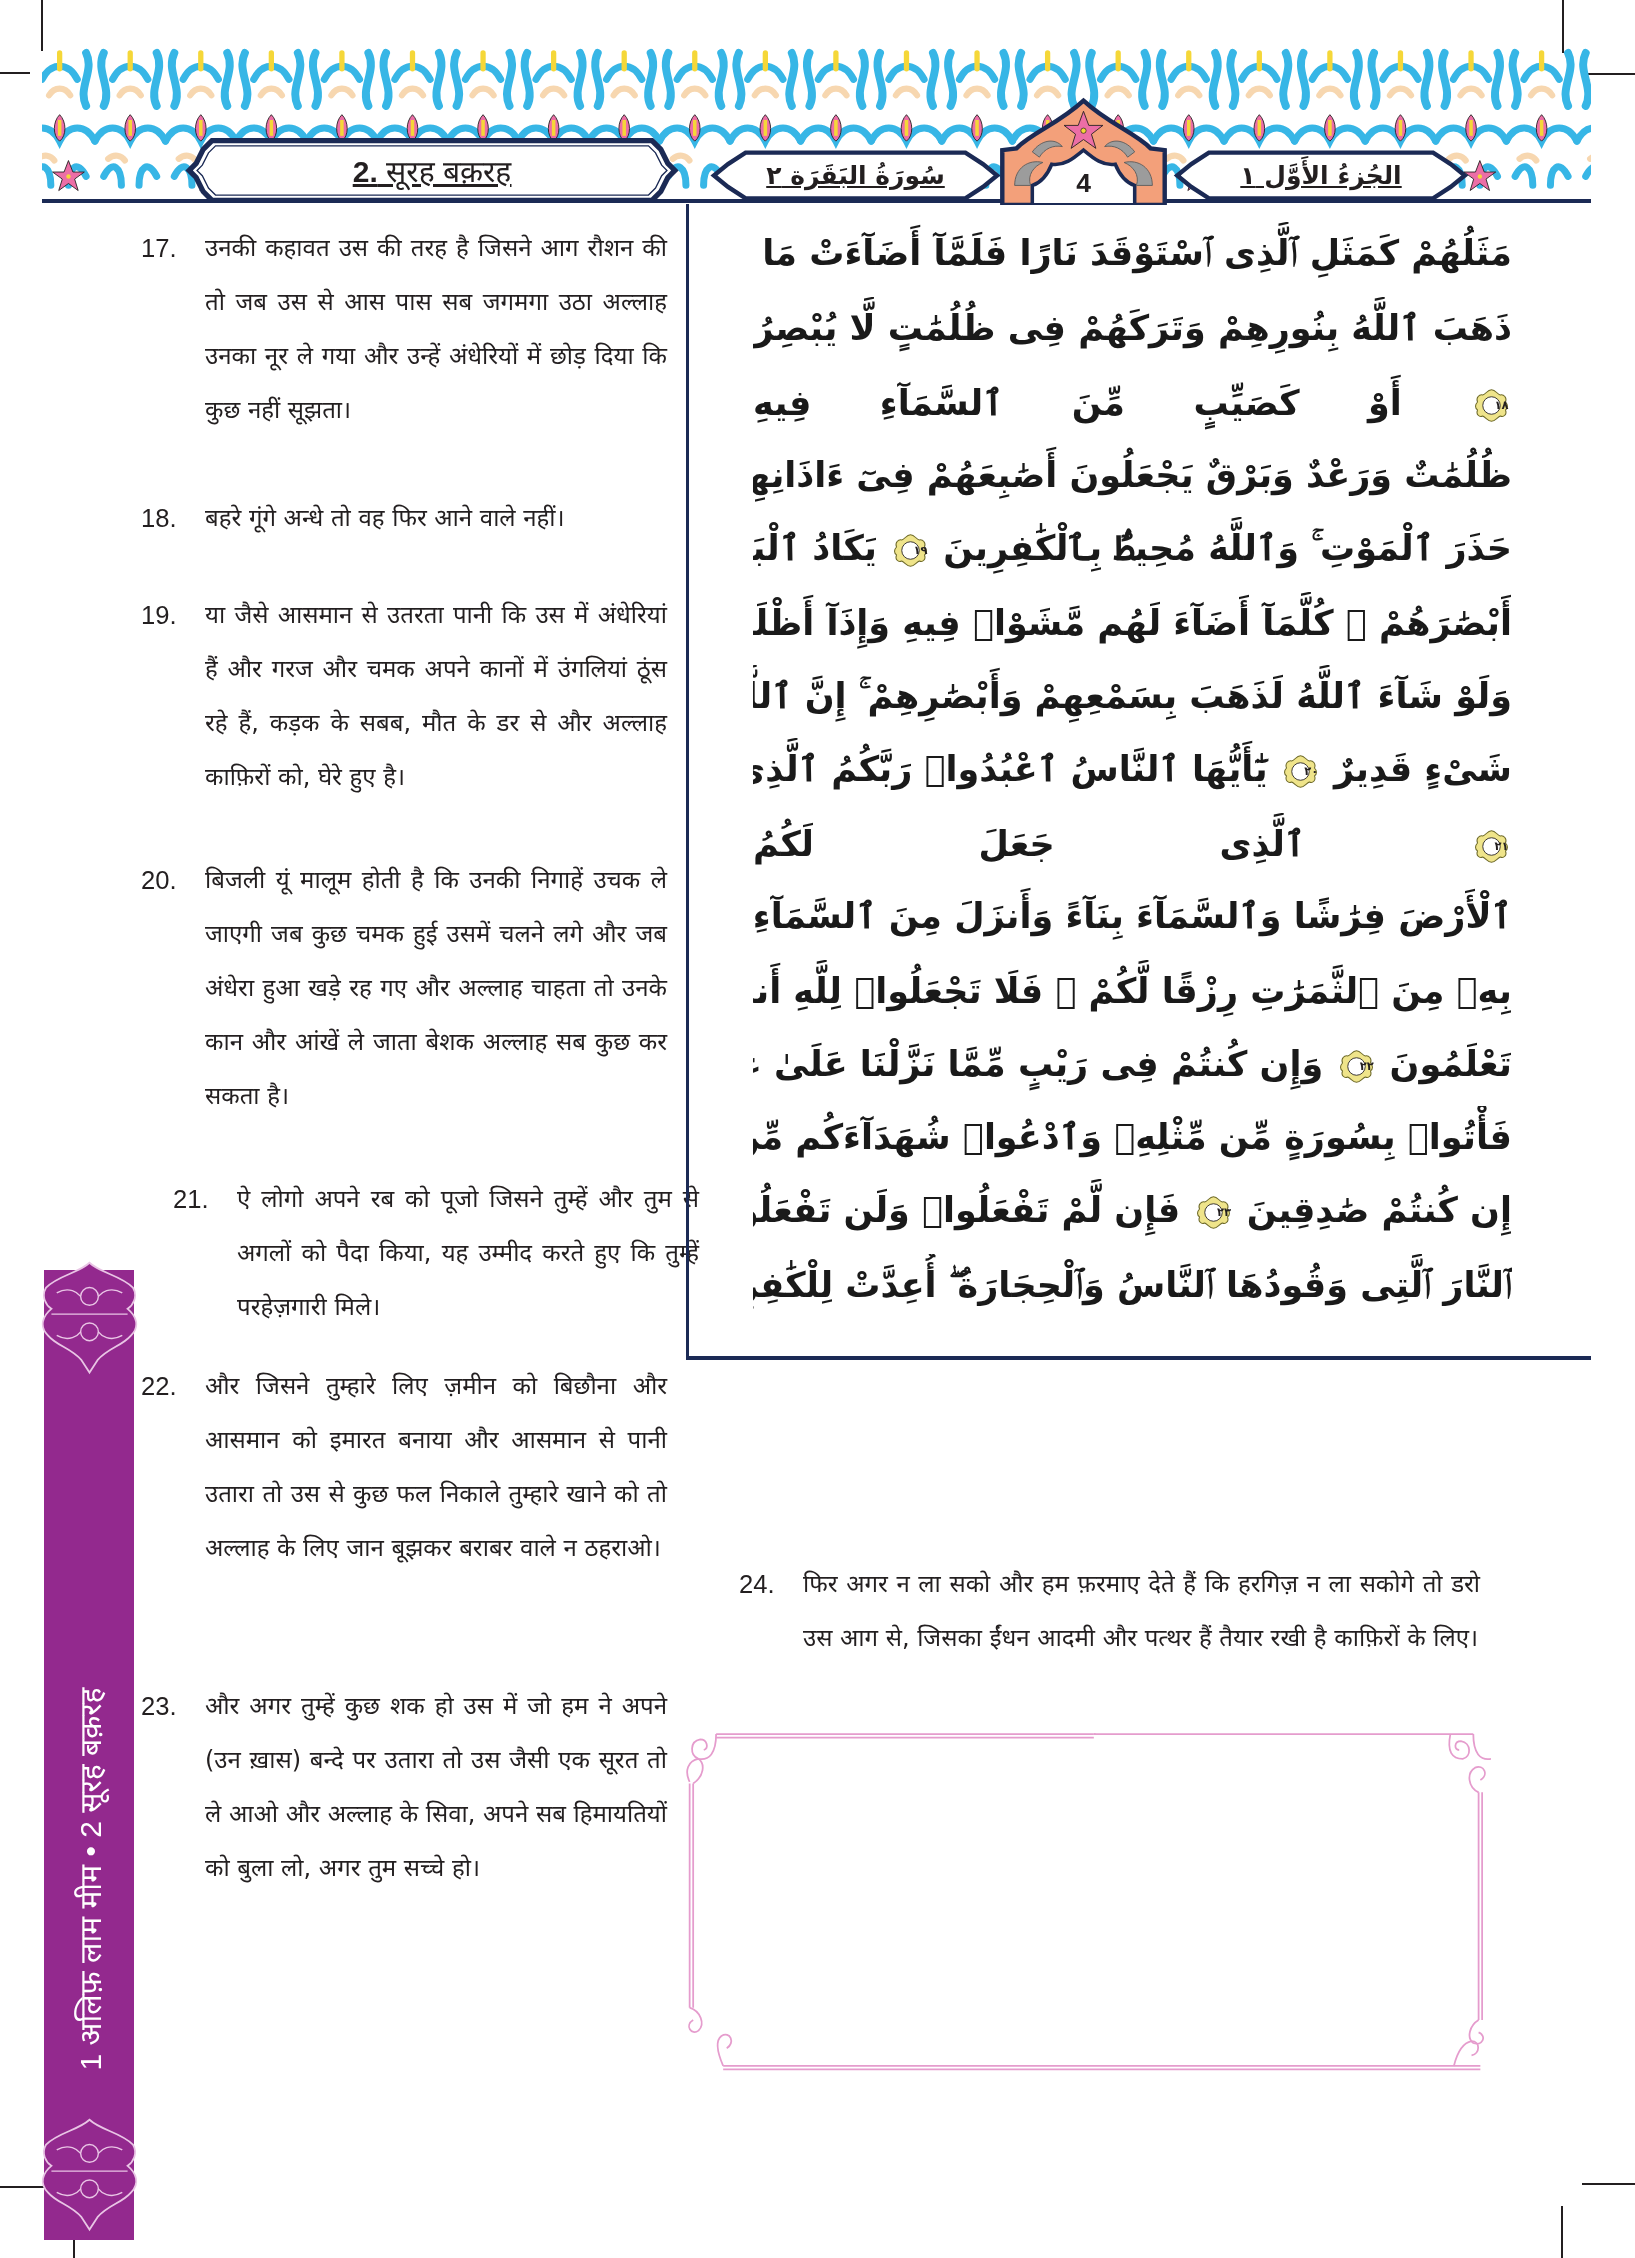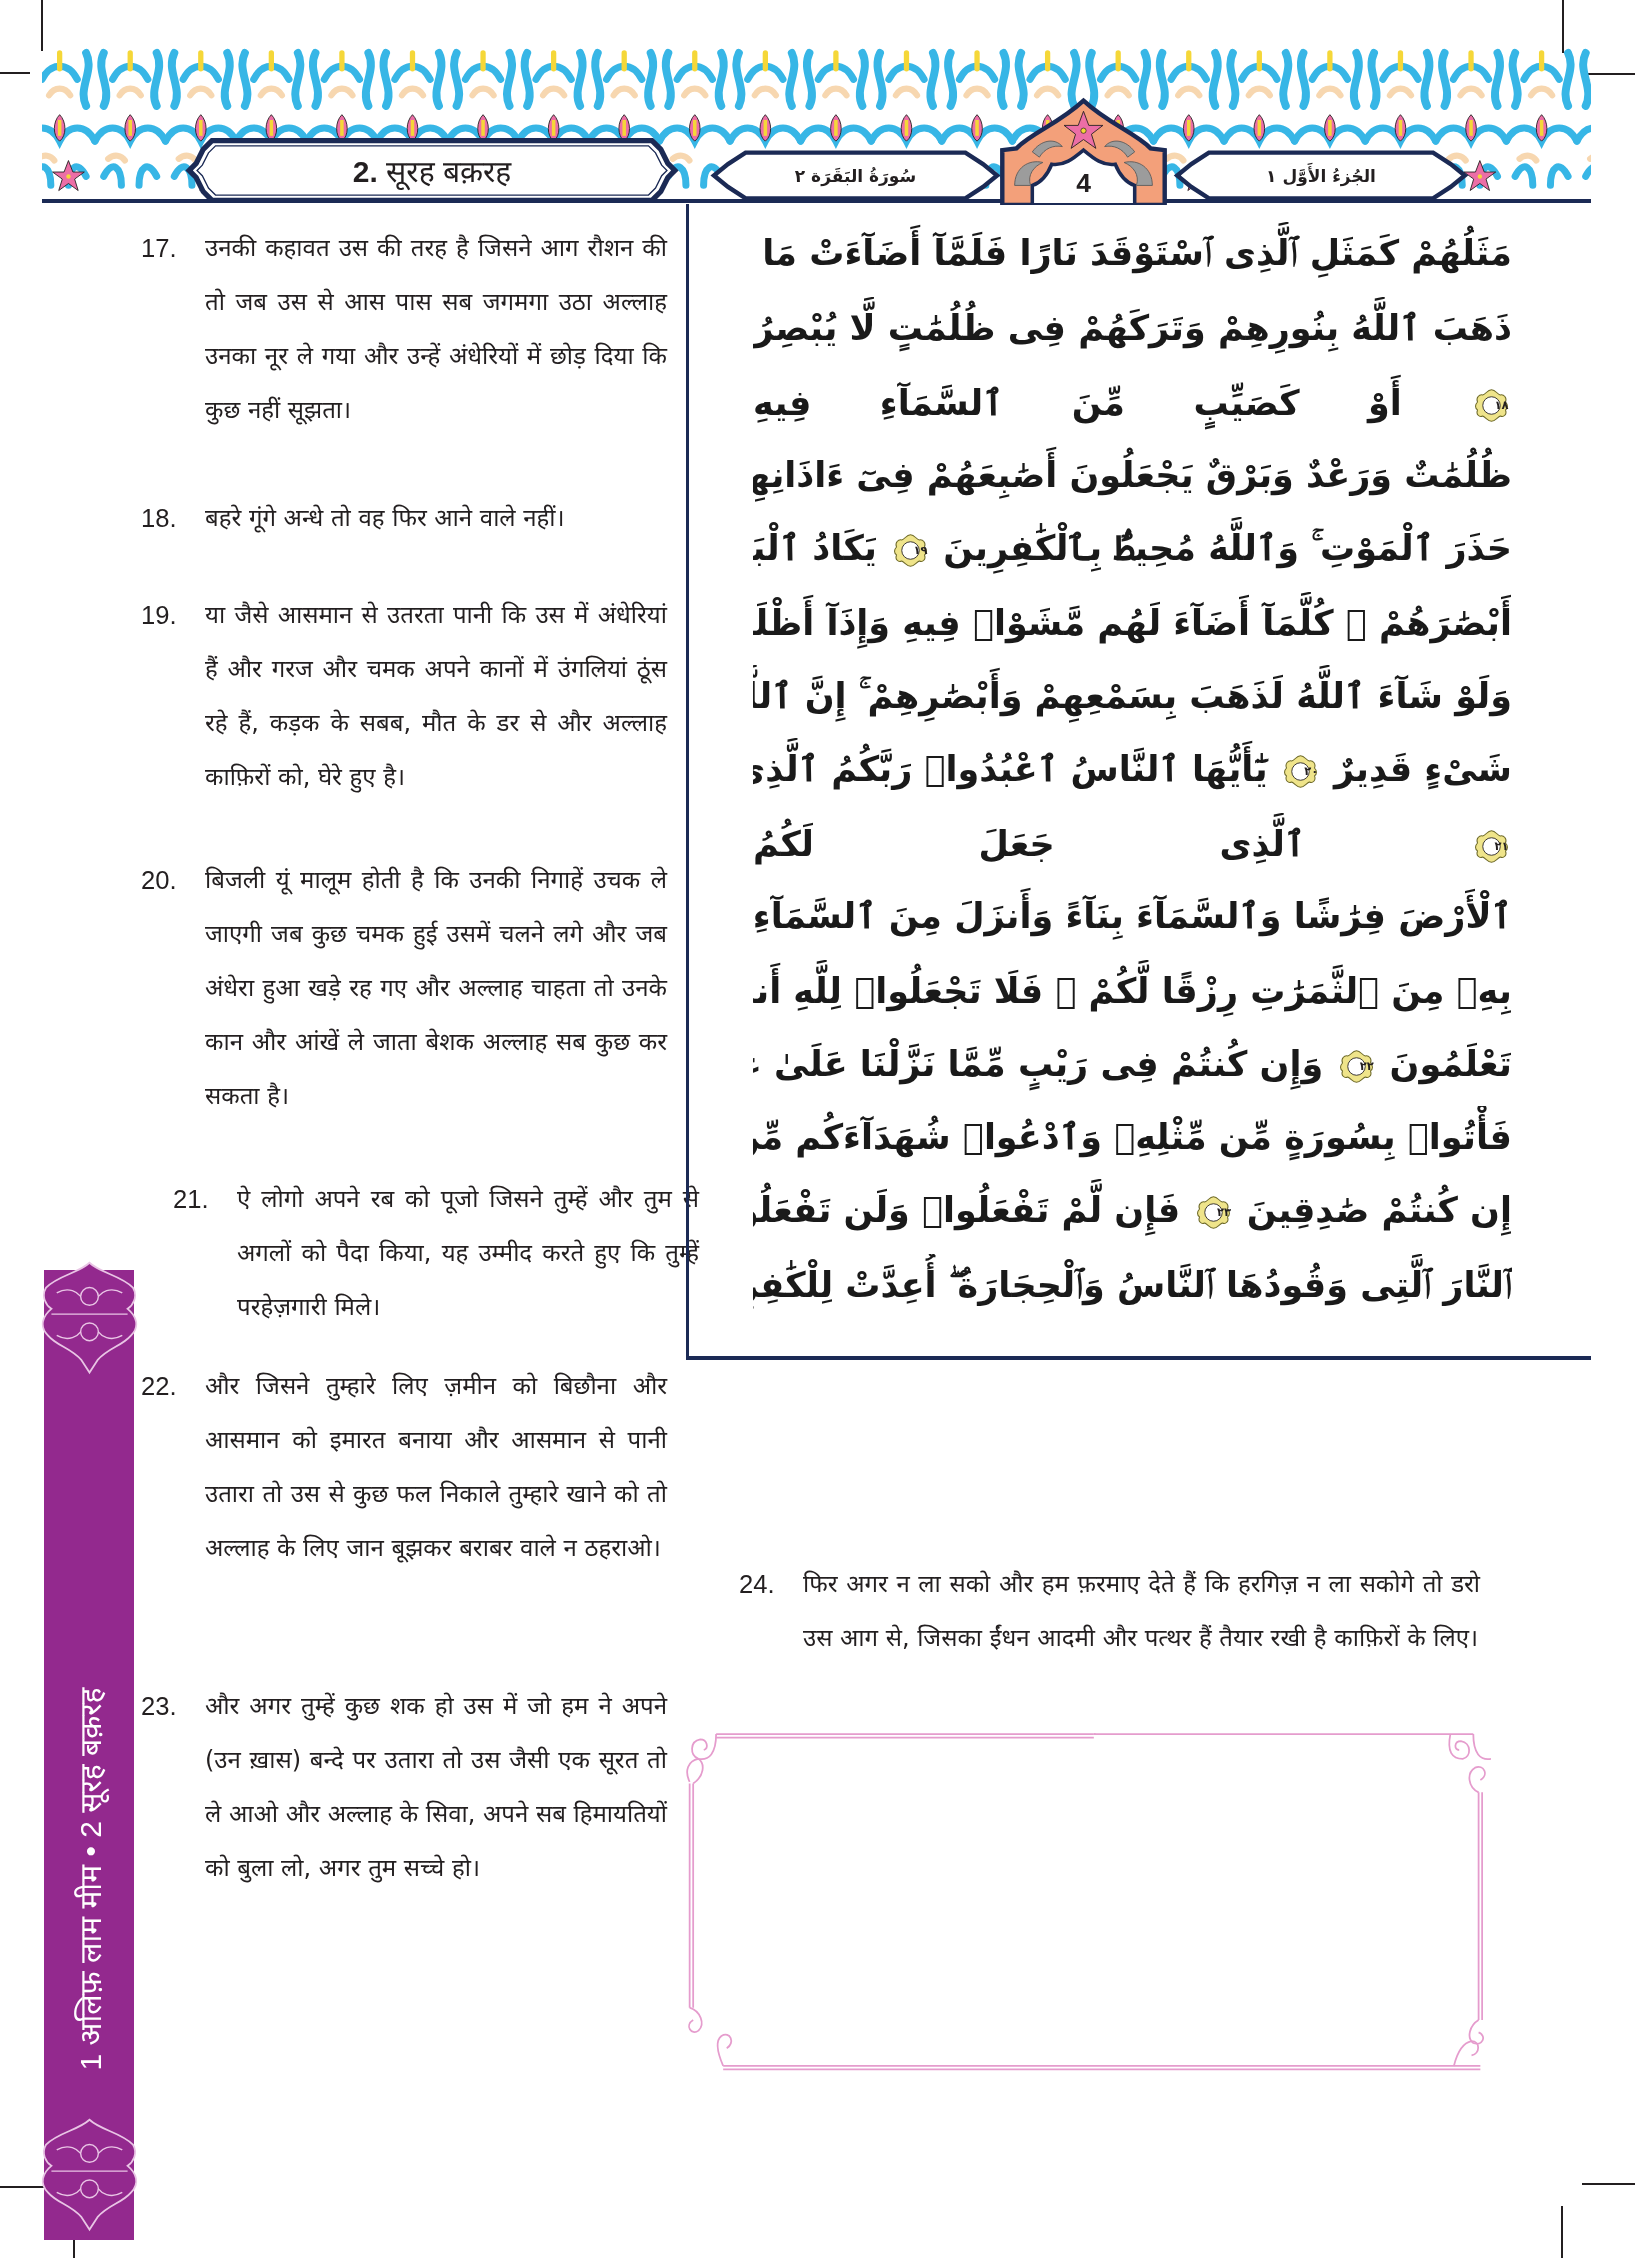--- a/index.html
+++ b/index.html
@@ -10,27 +10,27 @@
   .crop { position: absolute; background: #231f20; }
 
   
   #header-band { position: absolute; left: 42px; top: 44px; width: 1549px; height: 159px; overflow: hidden; }
   #header-band svg { display: block; }
   .header-rule { position: absolute; left: 42px; top: 199px; width: 1549px; height: 4.4px; background: #1b2a55; }
 
   
   .cartouche { position: absolute; display: flex; align-items: center; justify-content: center; }
   .cartouche svg { position: absolute; left: 0; top: 0; }
-  .cartouche span { position: relative; z-index: 2; }
+  .cartouche span { position: relative; z-index: 2; text-decoration: underline; }
   #surah-title { left: 185px; top: 137px; width: 494px; height: 66px; }
   #surah-title span { font-family: "Liberation Sans Narrow", "Liberation Sans", sans-serif; font-size: 30px; color: #231f20; }
   #surah-title b { font-weight: 700; }
   #arabic-surah { left: 710px; top: 150px; width: 291px; height: 51px; }
   #arabic-juz { left: 1173px; top: 150px; width: 296px; height: 51px; }
-  #arabic-surah span, #arabic-juz span { font-family: "DejaVu Sans", sans-serif; font-weight: 700; font-size: 17px; direction: rtl; }
+  #arabic-surah span, #arabic-juz span { font-family: "DejaVu Sans", sans-serif; font-weight: 700; font-size: 25px; direction: rtl; }
   #page-arch { position: absolute; left: 997px; top: 97px; width: 173px; height: 108px; }
   #page-number { position: absolute; left: 1066px; top: 168px; width: 35px; text-align: center; font-family: "Liberation Sans", sans-serif; font-weight: 700; font-size: 26.5px; color: #231f20; z-index: 3; }
 
   
   #side-tab { position: absolute; left: 44px; top: 1270px; width: 90px; height: 970px; background: #93298e; }
   #side-tab .orn { position: absolute; left: -5.3px; width: 101px; height: 124px; }
   #side-tab .orn-top { top: -8.8px; }
   #side-tab .orn-bottom { bottom: -1.8px; }
   #side-tab-label { position: absolute; left: 45px; top: 609px; transform: translate(-50%,-50%) rotate(-90deg); white-space: nowrap; color: #ffffff; font-family: "Liberation Sans", sans-serif; font-size: 30px; }
 

